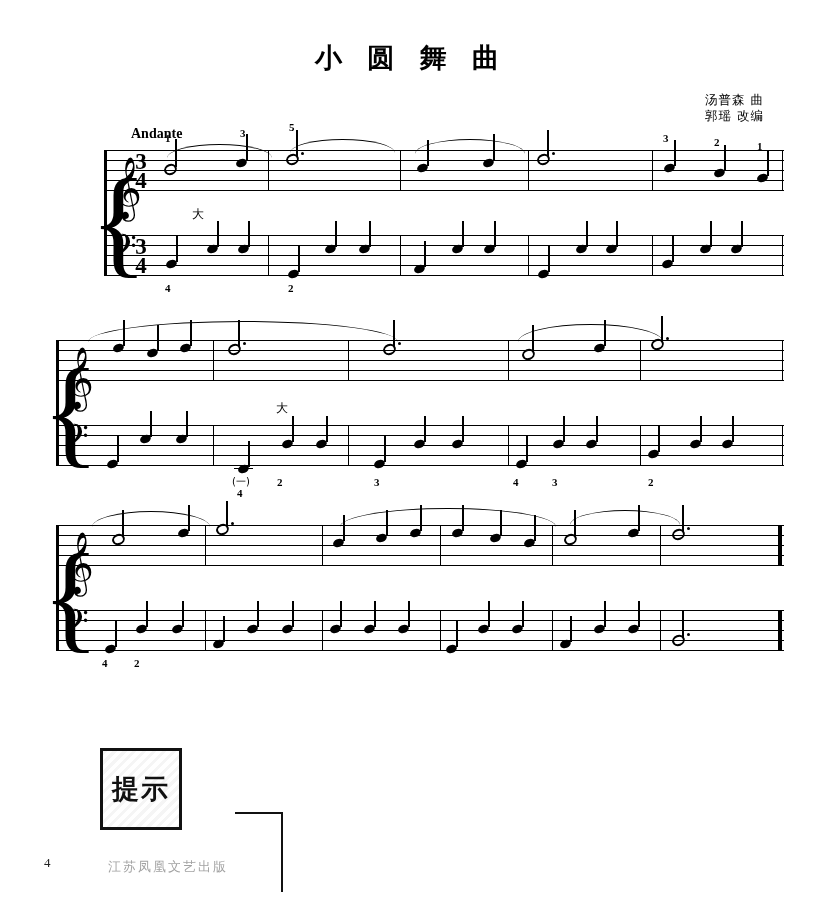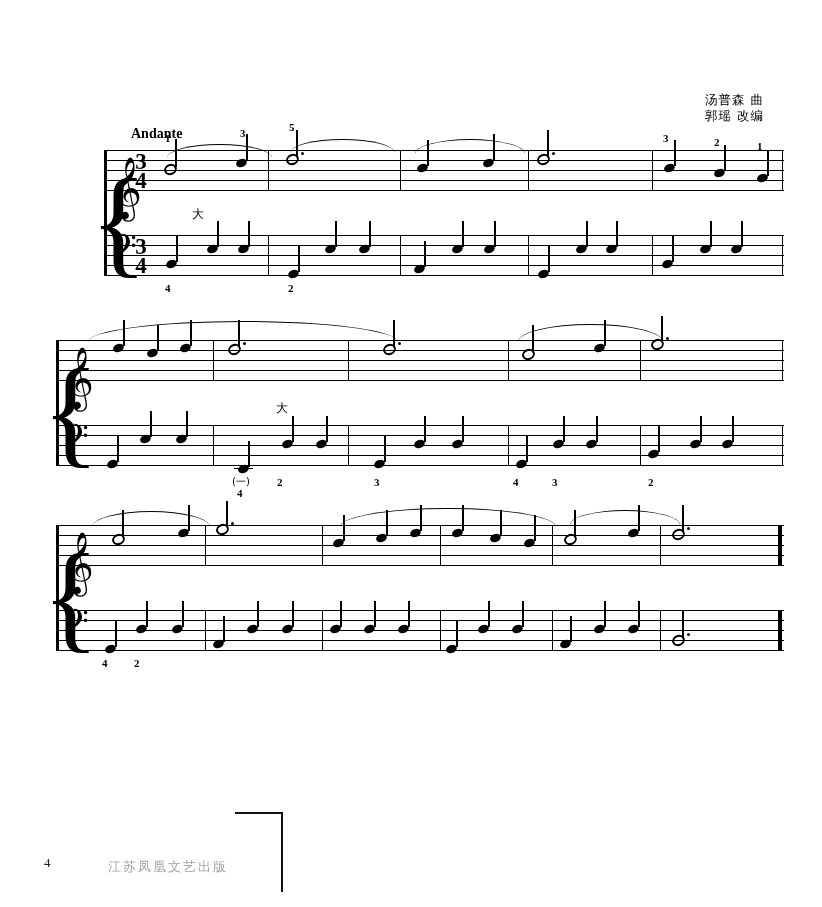--- a/index.html
+++ b/index.html
@@ -222,20 +222,21 @@
     color: #555;
     opacity: .55;
     letter-spacing: 2px;
   }
 </style>
 </head>
 <body>
 
 <div class="page">
 
+  <div class="title">小 圆 舞 曲</div>
 
   <div class="credits">
     <div>汤普森 曲</div>
     <div>郭瑶 改编</div>
   </div>
 
   <div class="tempo">Andante</div>
 
   <div class="system sys1">
 
@@ -568,17 +569,18 @@
     <div class="stem" style="left:638px; top:86px; height:26px;"></div>
 
     <div class="nh open" style="left:672px; top:120px;"></div>
     <div class="stem" style="left:682px; top:96px; height:27px;"></div>
     <div class="dot" style="left:687px; top:118px;"></div>
 
     <div class="fing" style="left:102px; top:143px;">4</div>
     <div class="fing" style="left:134px; top:143px;">2</div>
   </div>
 
+  <div class="hintbox">提示</div>
   <div class="hint-bracket"></div>
   <div class="pagenum">4</div>
   <div class="footnote">江苏凤凰文艺出版</div>
 
 </div>
 
 </body></html>

